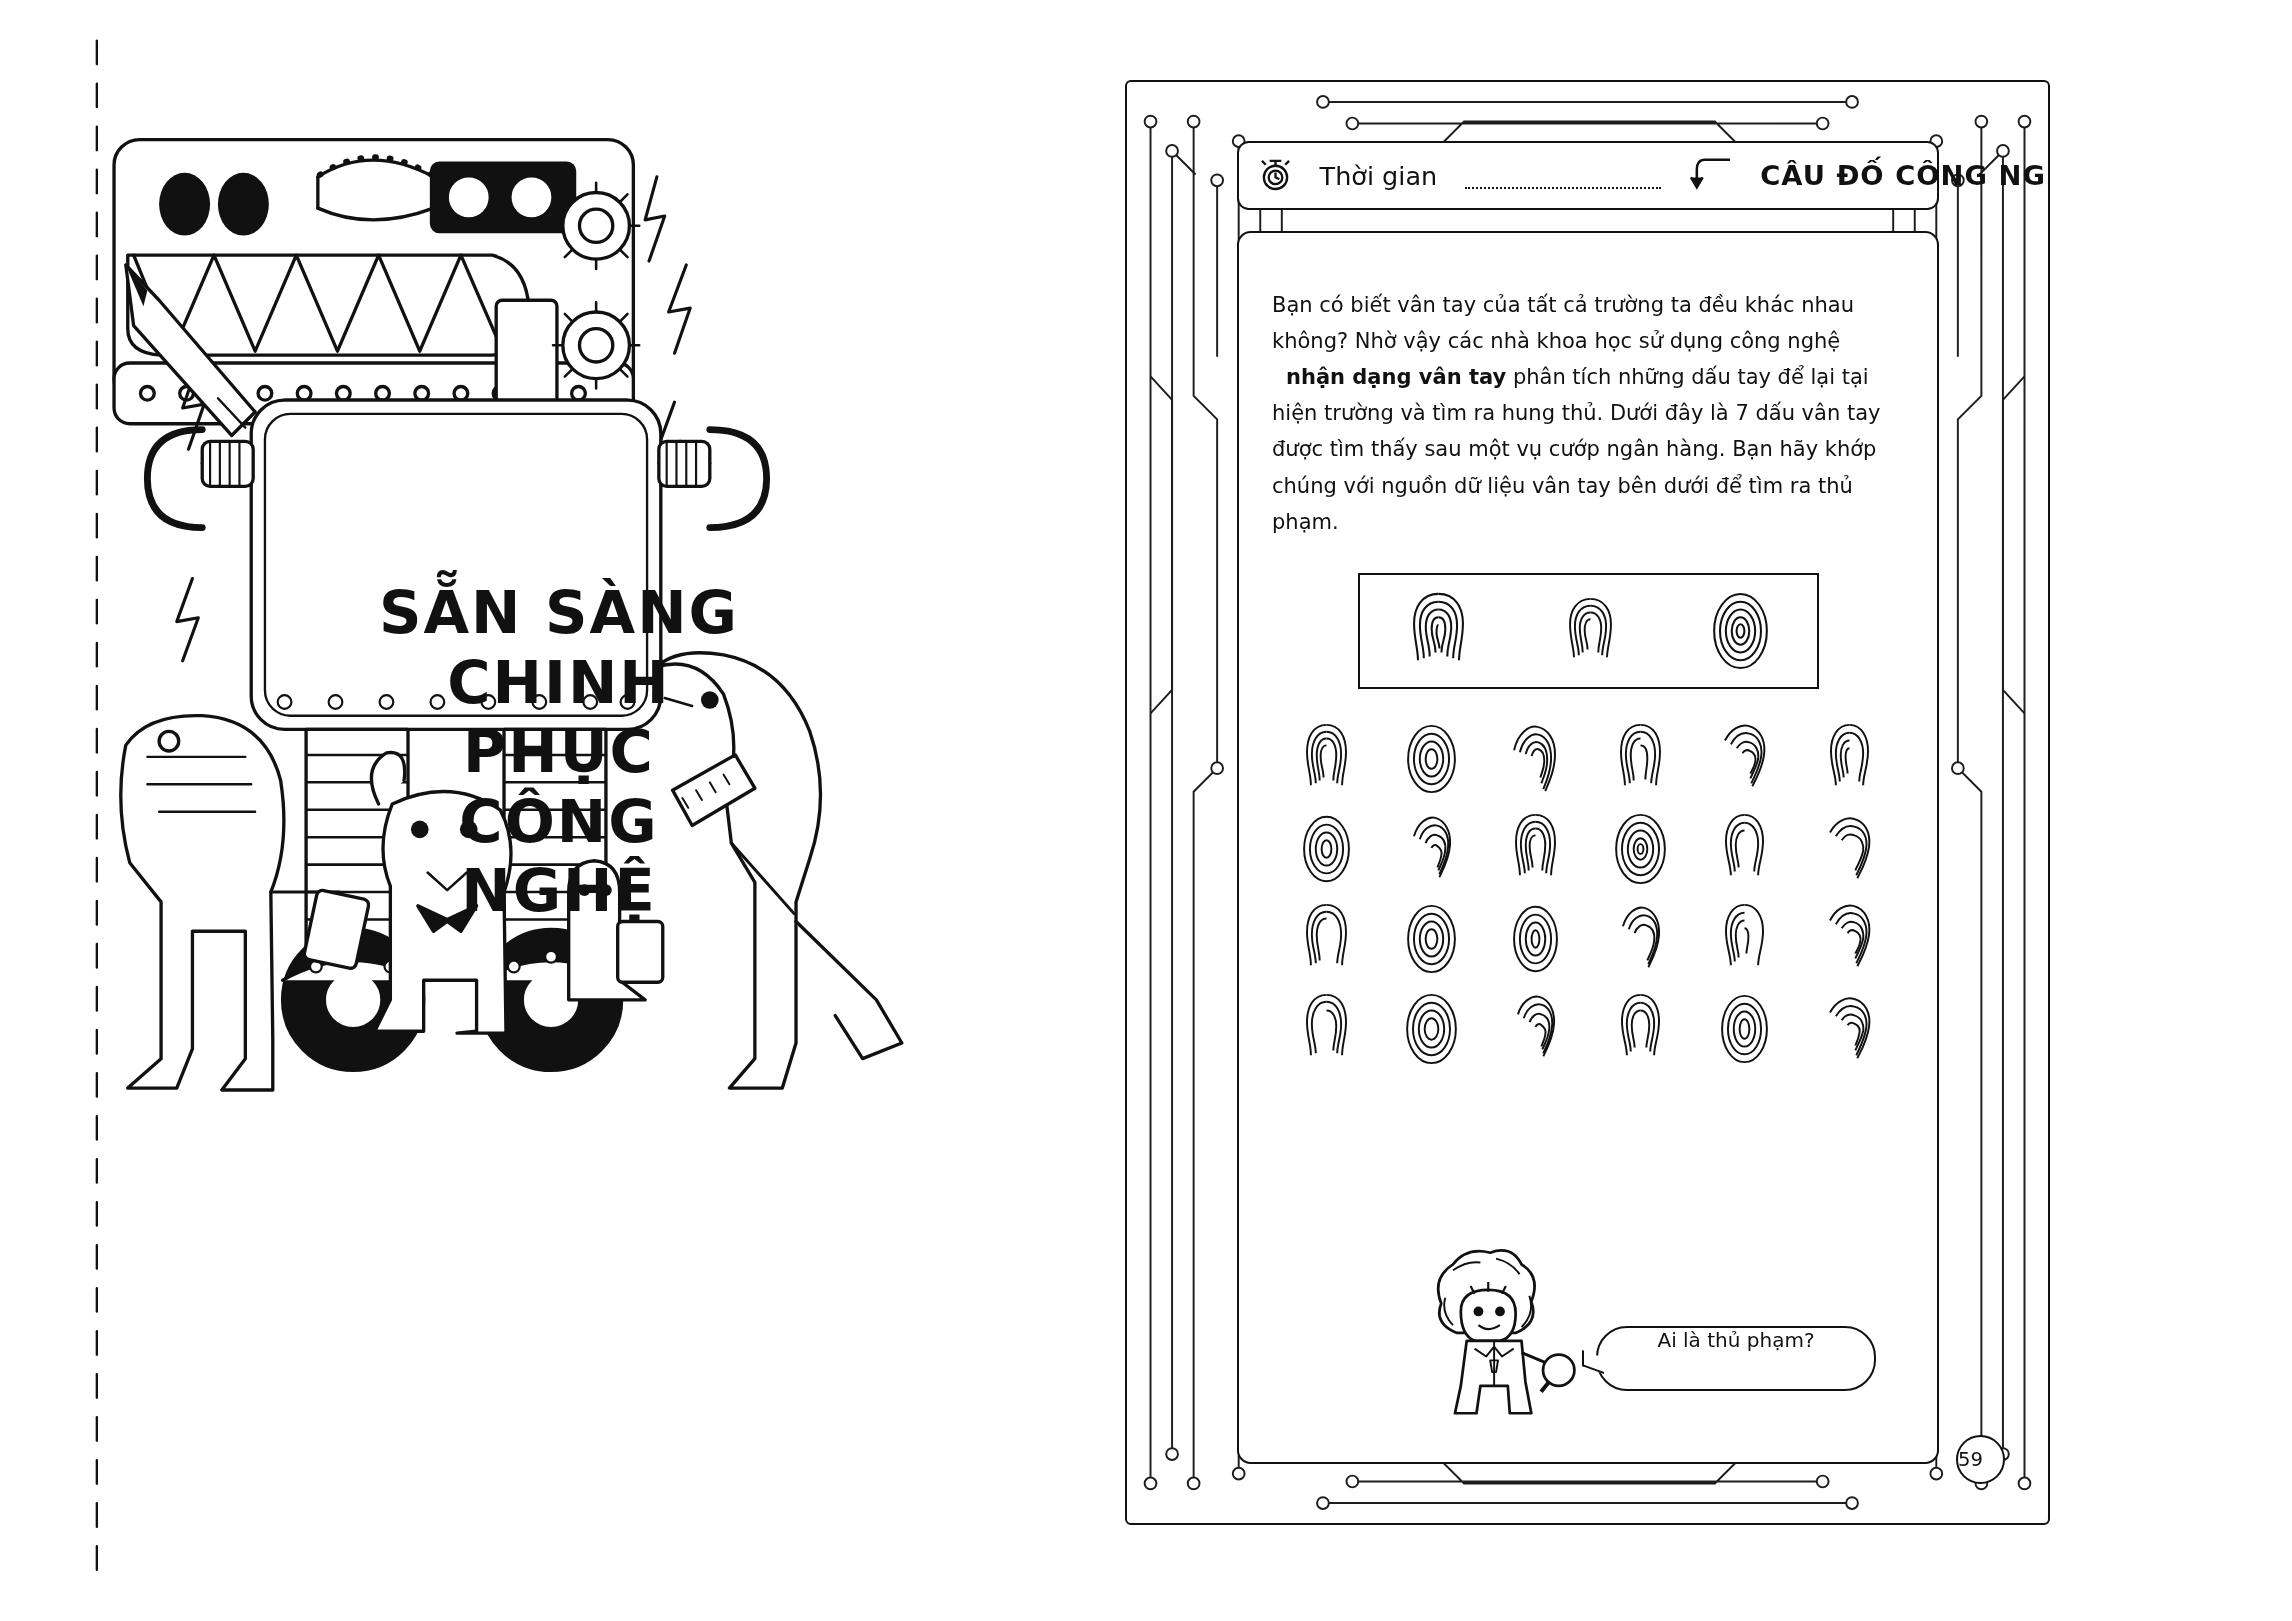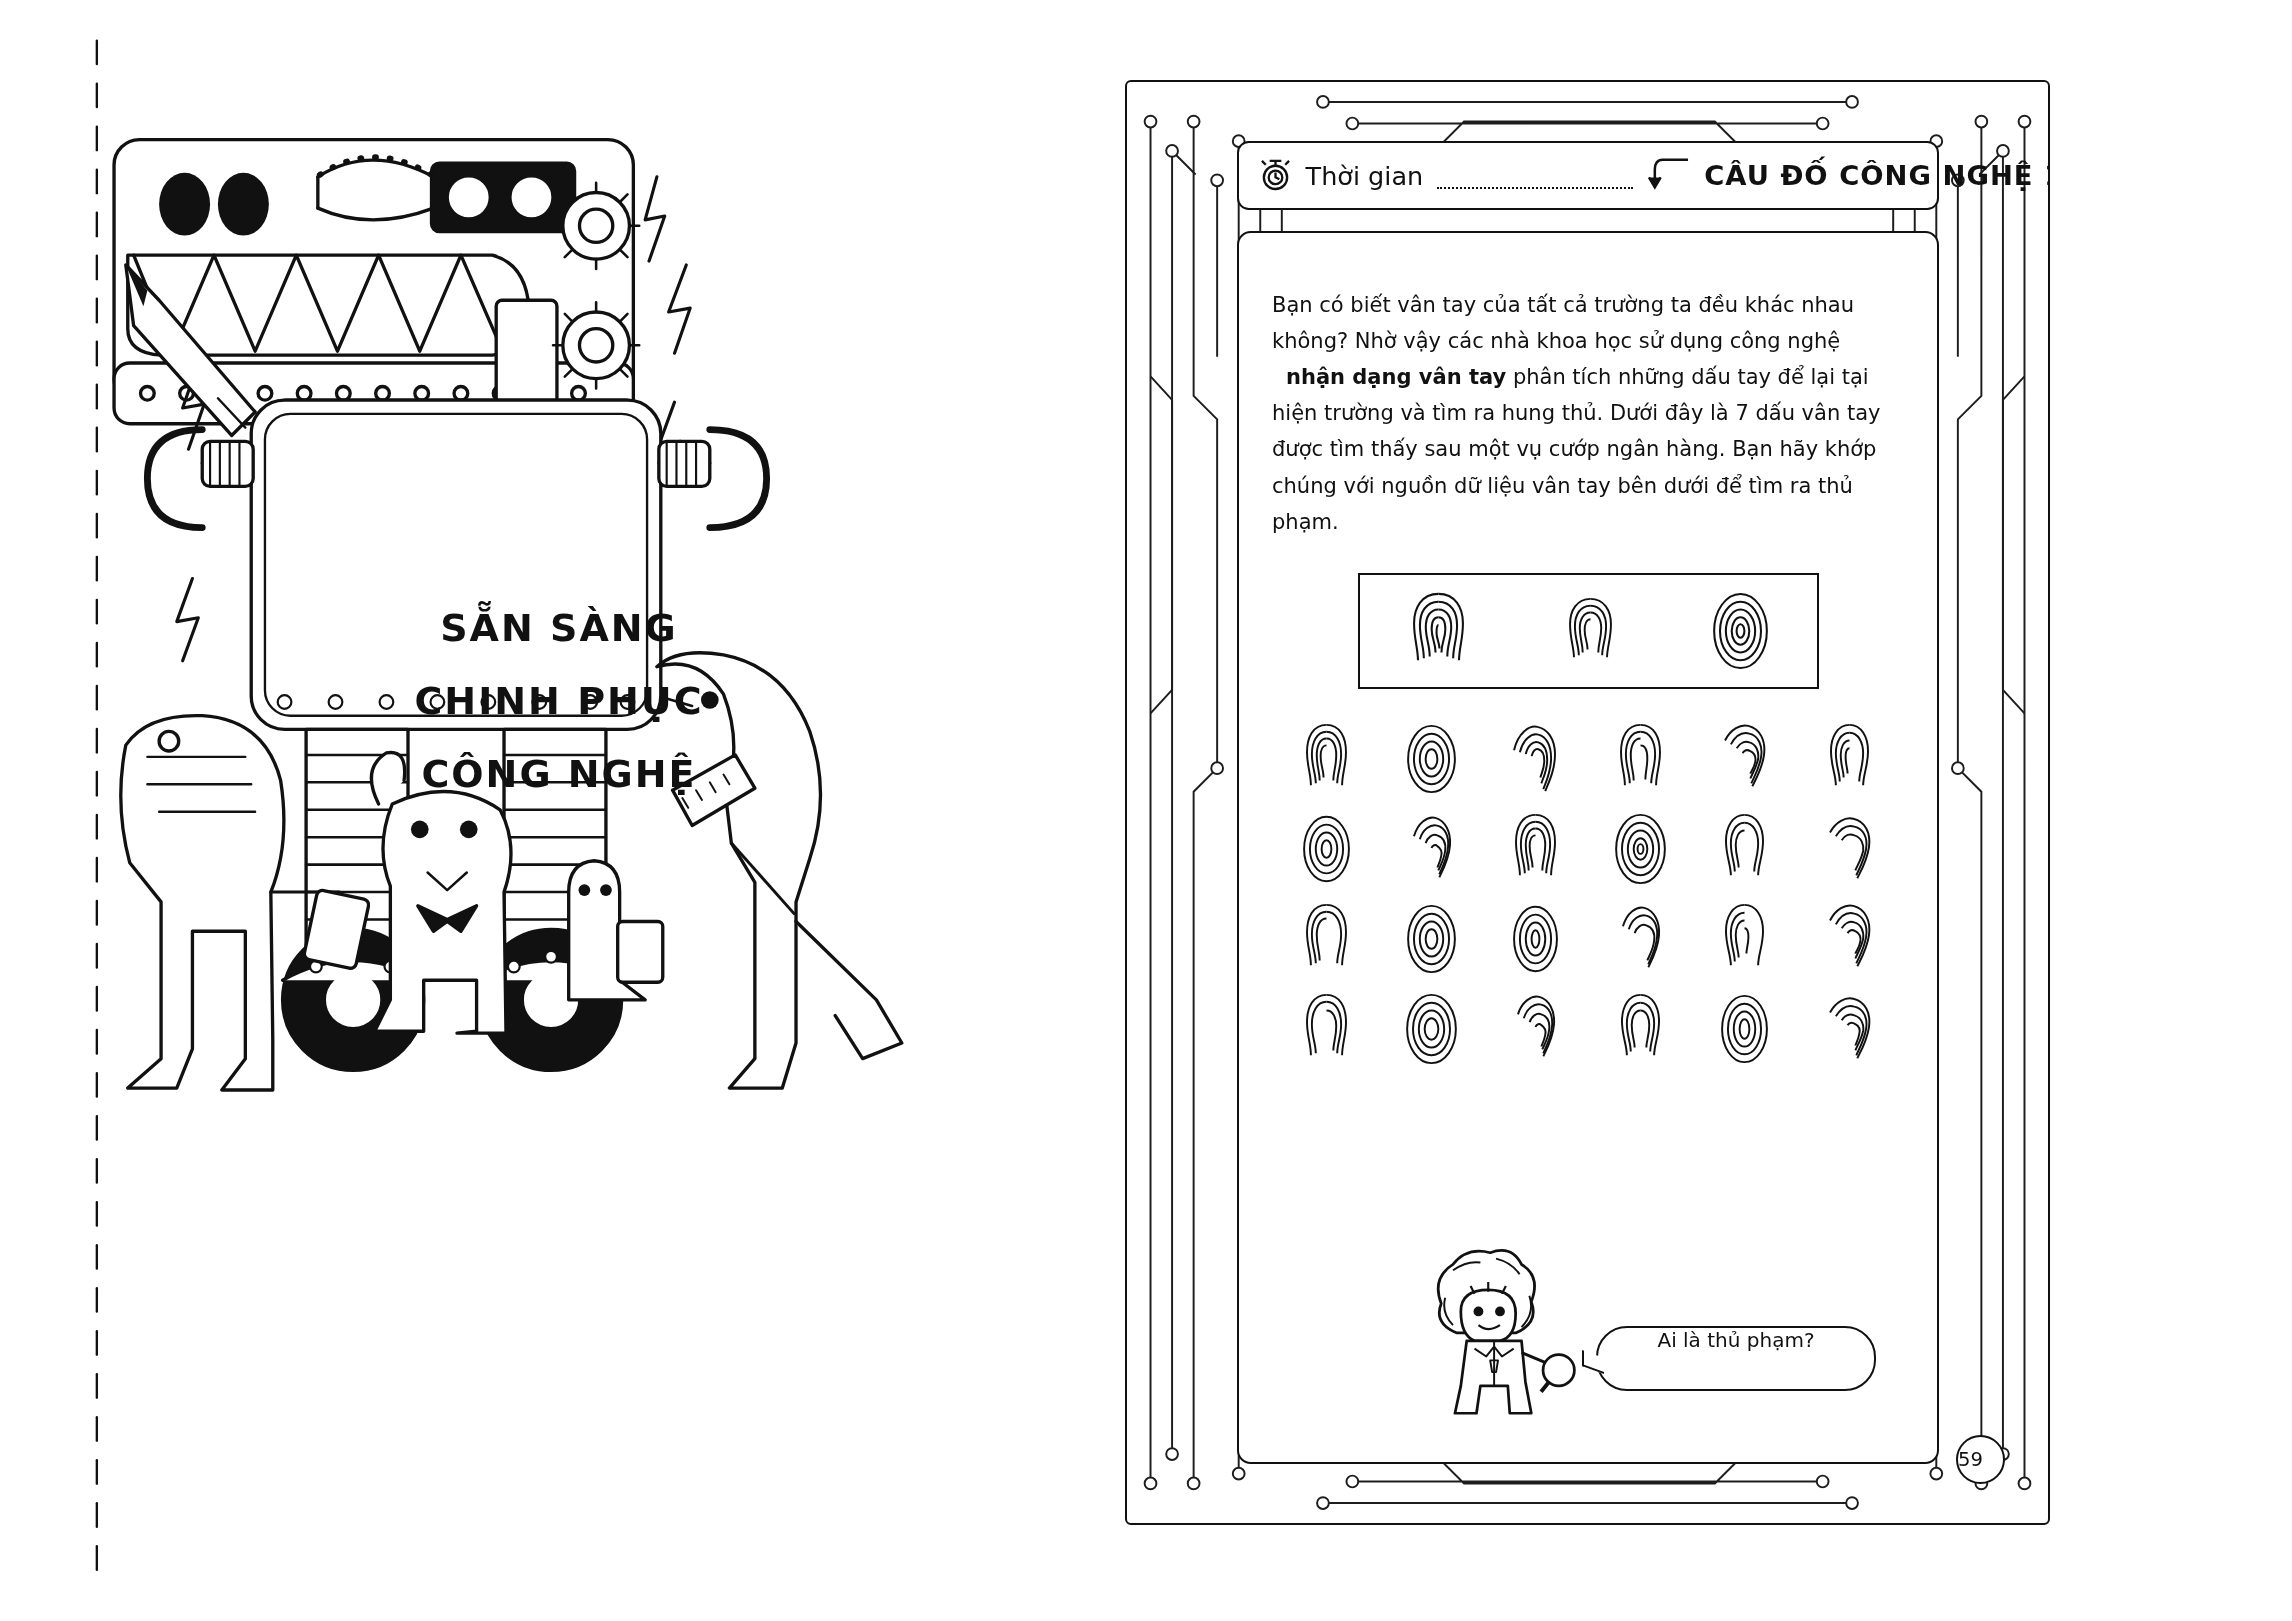--- a/index.html
+++ b/index.html
@@ -14,34 +14,34 @@
   .spiral{position:absolute;left:90px;top:29px;width:13.7px;height:1568px;}
 
   .illus{position:absolute;left:108px;top:118px;width:843px;height:1313px;}
   .illus svg{position:absolute;left:0;top:0;}
 
   .banner-text{
     position:absolute;left:363px;top:578px;width:392px;text-align:center;
     font-family:"DejaVu Sans", sans-serif;font-weight:bold;color:#111;
     line-height:1.18;letter-spacing:2px;
   }
-  .banner-text div{font-size:38px;text-transform:uppercase;margin-top:28px;}
+  .banner-text div{font-size:59px;text-transform:uppercase;}
 
   
   .right-page{position:absolute;left:1054px;top:0;width:1239px;height:1621px;}
   .rp-frame{
     position:absolute;left:71px;top:80px;width:921px;height:1441px;
     border:2.9px solid #111;border-radius:5.9px;background:#fff;
     overflow:hidden;
   }
   .circuit{position:absolute;inset:0;}
   .timer-bar{
     position:absolute;left:110px;top:59px;width:702px;height:69px;
     border:2.9px solid #111;border-radius:11.8px;background:#fff;
-    display:flex;align-items:center;gap:14px;padding:0 19.6px;box-sizing:border-box;
+    display:flex;align-items:center;gap:28px;padding:0 19.6px;box-sizing:border-box;
   }
   .clock-icon{flex:0 0 auto;}
   .timer-label{font-family:"DejaVu Sans",sans-serif;font-size:25.5px;color:#111;white-space:nowrap;}
   .dots{flex:0 0 196px;border-bottom:2px dotted #111;height:25.5px;}
   .puzzle-title{
     margin-left:auto;font-family:"DejaVu Sans",sans-serif;font-weight:bold;
     font-size:27.4px;letter-spacing:1px;color:#111;white-space:nowrap;
   }
   .body-card{
     position:absolute;left:110px;top:149px;width:702px;height:1233px;

